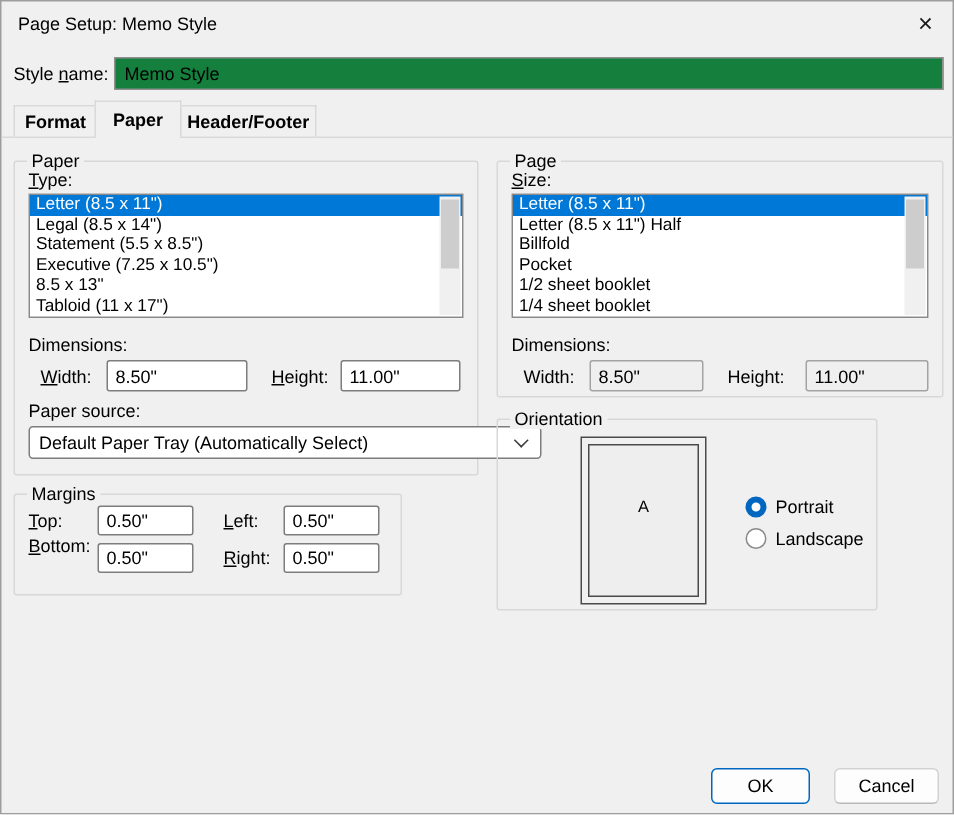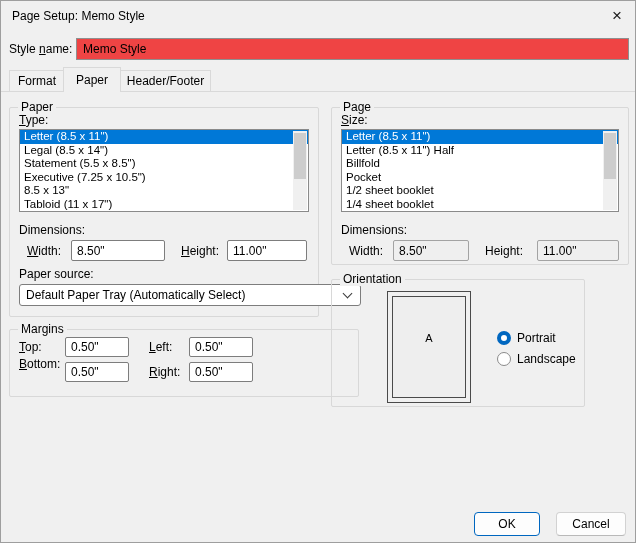--- a/index.html
+++ b/index.html
@@ -18,29 +18,29 @@
   
   .titlebar { position: absolute; left: 0; top: 0; right: 0; height: 30px; }
   .win-title { position: absolute; left: 11px; top: 8px; line-height: 14px; }
   .close-btn {
     position: absolute; top: 0; right: 0; width: 36px; height: 30px;
     display: flex; align-items: center; justify-content: center;
     font-size: 17px; color: #1a1a1a;
   }
   
   .field {
-    position: absolute; border: 1px solid #8f8f8f; background: #ef4444;
+    position: absolute; border: 1px solid #8f8f8f; background: #15803d;
     padding: 0 6px; line-height: 20px; white-space: nowrap; overflow: hidden;
   }
   
   .tab {
     position: absolute; top: 69px; height: 21px;
     background: #f0f0f0; border: 1px solid #d9d9d9; border-bottom: none;
     display: flex; align-items: center; justify-content: center;
-    z-index: 1; white-space: nowrap;
+    z-index: 1; white-space: nowrap; font-weight: bold;
   }
   .tab.active { top: 66px; height: 25px; z-index: 3; }
   .pane-line { position: absolute; top: 90px; left: 0; width: 636px; height: 1px; background: #d9d9d9; z-index: 2; }
   
   .group { position: absolute; border: 1px solid #d8d8d8; border-radius: 2px; }
   .group-caption { position: absolute; top: -8px; left: 8px; background: #f0f0f0; padding: 0 3px; line-height: 14px; white-space: nowrap; }
   
   .listbox { position: absolute; background: #fff; border: 1px solid #8a8a8a; overflow: hidden; }
   .listbox .item { height: 13.5px; line-height: 13.5px; padding-left: 4px; font-size: 11.5px; white-space: nowrap; overflow: hidden; }
   .listbox .item.selected { background: #0078d7; color: #fff; }
@@ -120,21 +120,21 @@
   <div class="label" style="left:26px; top:243px;"><u>W</u>idth:</div>
   <input class="textbox" style="left: 70px; top: 239px; width: 94px; height: 21px;" value="8.50&quot;">
   <div class="label" style="left:180px; top:243px;"><u>H</u>eight:</div>
   <input class="textbox" style="left: 226px; top: 239px; width: 80px; height: 21px;" value="11.00&quot;">
   <div class="label" style="left:18px; top:266px;">Paper source:</div>
   <div class="combo" style="left:18px; top:283px; width:342px; height:22px;">
     <span class="combo-text">Default Paper Tray (Automatically Select)</span>
     <span class="chevron"></span>
   </div>
 
-  <div class="group" style="left:8px; top:328px; width:350px; height:68px;">
+  <div class="group" style="left:8px; top:328px; width:259px; height:68px;">
     <div class="group-caption">Margins</div>
   </div>
   <div class="label" style="left:18px; top:339px;"><u>T</u>op:</div>
   <input class="textbox" style="left: 64px; top: 336px; width: 64px; height: 20px;" value="0.50&quot;">
   <div class="label" style="left:148px; top:339px;"><u>L</u>eft:</div>
   <input class="textbox" style="left: 188px; top: 336px; width: 64px; height: 20px;" value="0.50&quot;">
   <div class="label" style="left:18px; top:356px;"><u>B</u>ottom:</div>
   <input class="textbox" style="left: 64px; top: 361px; width: 64px; height: 20px;" value="0.50&quot;">
   <div class="label" style="left:148px; top:364px;"><u>R</u>ight:</div>
   <input class="textbox" style="left: 188px; top: 361px; width: 64px; height: 20px;" value="0.50&quot;">

